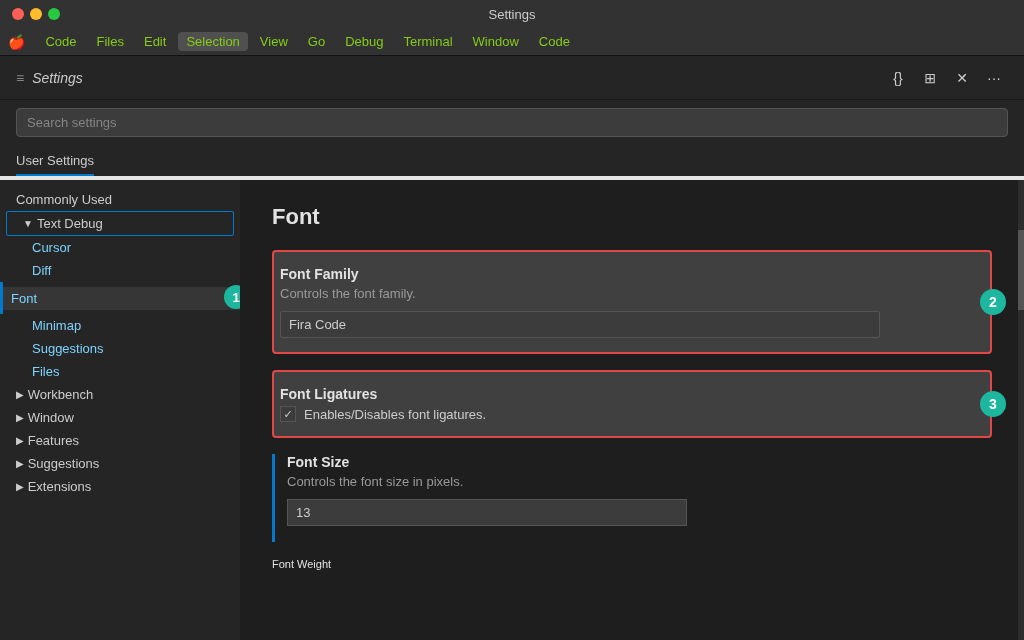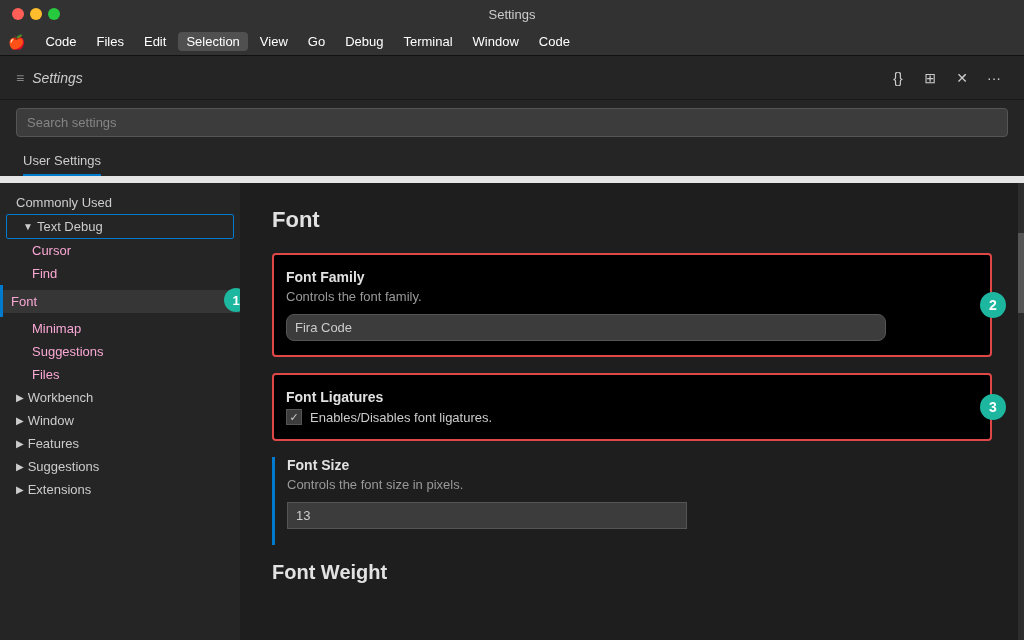--- a/index.html
+++ b/index.html
@@ -54,21 +54,21 @@
       flex-shrink: 0;
       border-bottom: 1px solid #111;
     }
     .menu-apple {
       margin-right: 8px;
       font-size: 14px;
     }
     .menu-item {
       padding: 2px 8px;
       font-size: 13px;
-      color: #ffffff;
+      color: #84cc16;
       cursor: pointer;
       border-radius: 4px;
     }
     .menu-item.active { background: rgba(255,255,255,0.15); }
 
     
     .app {
       display: flex;
       flex-direction: column;
       height: calc(640px - 56px);
@@ -130,22 +130,22 @@
       padding: 6px 10px;
       color: #cccccc;
       font-size: 13px;
       outline: none;
     }
     .search-input::placeholder { color: #858585; }
 
     
     .tabs-bar {
       background: #252526;
-      padding: 0 23px;
-      border-bottom: 7px solid #e5e5e5;
+      padding: 0 16px;
+      border-bottom: 4px solid #e5e5e5;
       flex-shrink: 0;
     }
     .tab {
       display: inline-block;
       padding: 8px 0 6px 0;
       font-size: 13px;
       color: #cccccc;
       border-bottom: 2px solid #007acc;
       cursor: pointer;
     }
@@ -180,21 +180,21 @@
     .sidebar-item.active {
       background: #094771;
       color: #ffffff;
     }
     .sidebar-item.section-header {
       padding-left: 16px;
       color: #cccccc;
     }
     .sidebar-item.sub-item {
       padding-left: 32px;
-      color: #f9a8d4;
+      color: #7dd3fc;
     }
     .chevron { font-size: 10px; }
 
     
     .content-area {
       flex: 1;
       overflow-y: auto;
       padding: 24px 32px;
       background: #1e1e1e;
       position: relative;
@@ -207,22 +207,22 @@
       font-weight: 600;
       color: #e2e2e2;
       margin-bottom: 20px;
     }
 
     
     .setting-card {
       margin-bottom: 16px;
       border: 1px solid #444;
       border-radius: 4px;
-      padding: 14px 12px;
-      background: #000000;
+      padding: 14px 6px;
+      background: #404040;
     }
     .setting-card.highlighted {
       border: 2px solid #e04848;
     }
     .setting-card-title {
       font-size: 14px;
       font-weight: 700;
       color: #e2e2e2;
       margin-bottom: 4px;
     }
@@ -232,21 +232,21 @@
       margin-bottom: 10px;
     }
     .setting-input {
       background: #3c3c3c;
       border: 1px solid #555;
       color: #cccccc;
       font-size: 13px;
       padding: 5px 8px;
       width: 600px;
       outline: none;
-      border-radius: 8px;
+      border-radius: 2px;
     }
 
     .setting-checkbox-row {
       display: flex;
       align-items: center;
       gap: 8px;
       font-size: 13px;
       color: #cccccc;
     }
     .setting-checkbox {
@@ -318,22 +318,22 @@
       background: #555;
       position: absolute;
       top: 50px;
     }
 
     
     .font-weight-partial {
       margin-top: 8px;
     }
     .partial-title {
-      font-size: 20px;
-      font-weight: 700;
+      font-size: 11px;
+      font-weight: 400;
       color: #e2e2e2;
     }
   </style>
 </head>
 <body>
 
 <div class="titlebar">
   <div class="traffic-lights">
     <div class="traffic-light close"></div>
     <div class="traffic-light minimize"></div>
@@ -391,21 +391,21 @@
         <div class="sidebar-item section-header">
           <span class="chevron">▼</span>
           <span>Text Debug</span>
         </div>
       </div>
 
       <div class="sidebar-item sub-item">
         <span>Cursor</span>
       </div>
       <div class="sidebar-item sub-item">
-        <span>Find</span>
+        <span>Diff</span>
       </div>
 
       <div style="display: flex; align-items: center; position: relative;">
         <div style="width: 3px; height: 32px; background: #007acc; flex-shrink:0;"></div>
         <div class="sidebar-item sub-item active" style="flex:1; padding-left: 8px; background: rgba(255,255,255,0.08);">
           <span>Font</span>
         </div>
 
         <div class="badge" style="right: -8px; top: 3px; width:24px;height:24px;font-size:13px;">
           <span>1</span>

